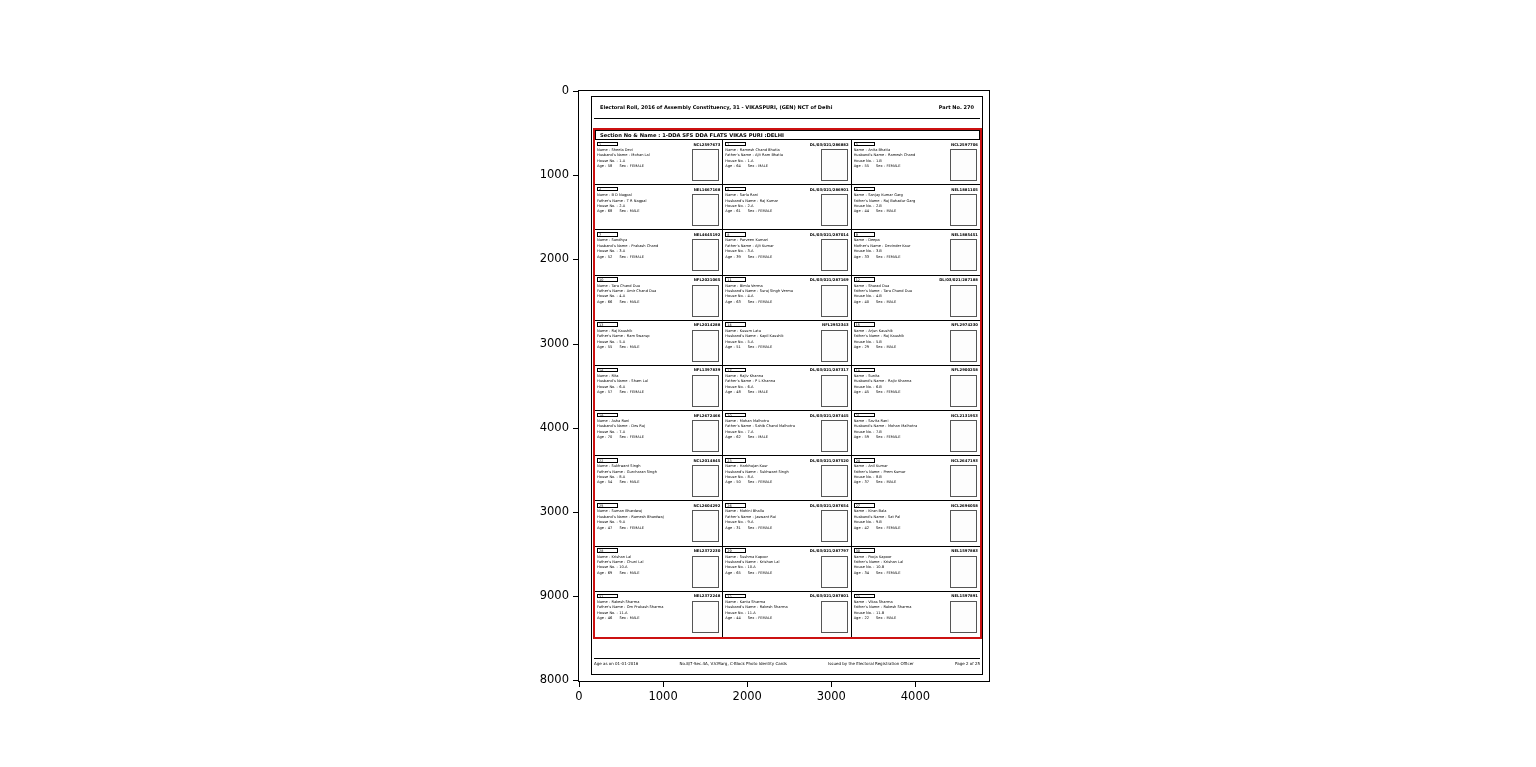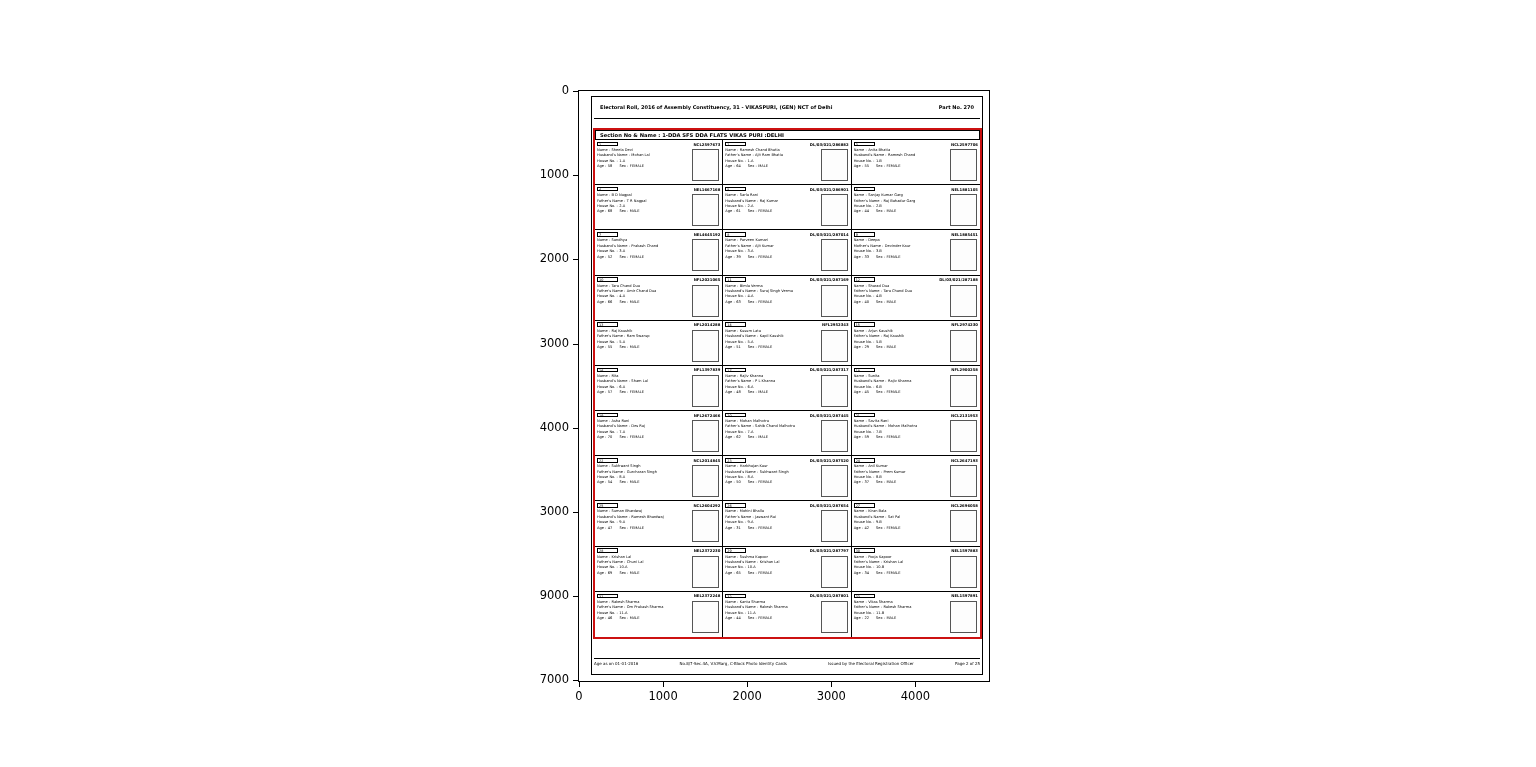--- a/index.html
+++ b/index.html
@@ -1232,21 +1232,21 @@
     <div class="ytick" style="top: 71.347%;">
       <span class="mark"></span>
       <span class="txt">3000</span>
     </div>
     <div class="ytick" style="top: 85.6164%;">
       <span class="mark"></span>
       <span class="txt">9000</span>
     </div>
     <div class="ytick" style="top: 99.8858%;">
       <span class="mark"></span>
-      <span class="txt">7000</span>
+      <span class="txt">8000</span>
     </div>
     <div class="xtick" style="left: 0%;">
       <span class="mark"></span>
       <span class="txt">0</span>
     </div>
     <div class="xtick" style="left: 20.5128%;">
       <span class="mark"></span>
       <span class="txt">1000</span>
     </div>
     <div class="xtick" style="left: 41.0256%;">

